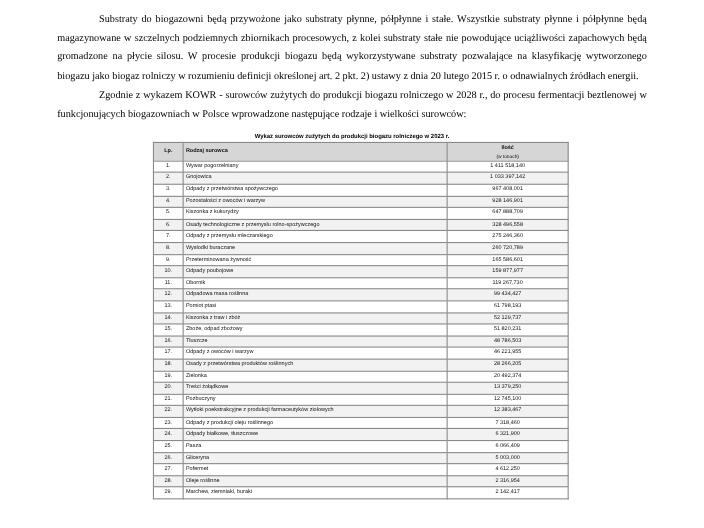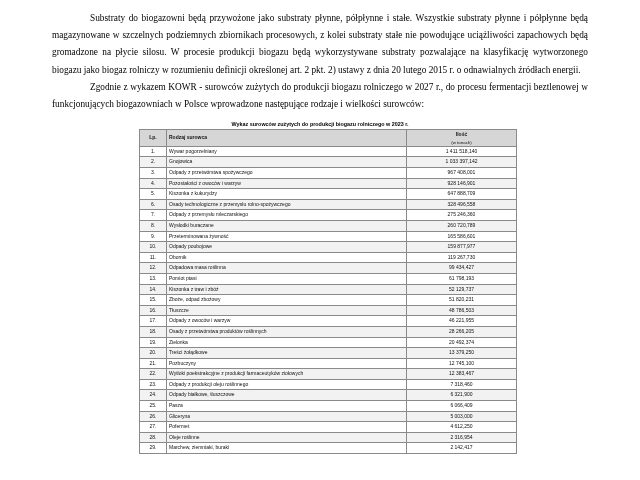--- a/index.html
+++ b/index.html
@@ -85,21 +85,21 @@
     font-size: 4.4px;
     line-height: 6px;
   }
 </style>
 </head>
 <body>
 
 <div class="page">
 
   <p class="para">Substraty do biogazowni będą przywożone jako substraty płynne, półpłynne i stałe. Wszystkie substraty płynne i półpłynne będą magazynowane w szczelnych podziemnych zbiornikach procesowych, z kolei substraty stałe nie powodujące uciążliwości zapachowych będą gromadzone na płycie silosu. W procesie produkcji biogazu będą wykorzystywane substraty pozwalające na klasyfikację wytworzonego biogazu jako biogaz rolniczy w rozumieniu definicji określonej art. 2 pkt. 2) ustawy z dnia 20 lutego 2015 r. o odnawialnych źródłach energii.</p>
-  <p class="para">Zgodnie z wykazem KOWR - surowców zużytych do produkcji biogazu rolniczego w 2027 r., do procesu fermentacji beztlenowej w funkcjonujących biogazowniach w Polsce wprowadzone następujące rodzaje i wielkości surowców:</p>
+  <p class="para">Zgodnie z wykazem KOWR - surowców zużytych do produkcji biogazu rolniczego w 2028 r., do procesu fermentacji beztlenowej w funkcjonujących biogazowniach w Polsce wprowadzone następujące rodzaje i wielkości surowców:</p>
 
   <div class="table-wrap">
     <div class="table-block">
       <div class="table-caption">Wykaz surowców zużytych do produkcji biogazu rolniczego w 2023 r.</div>
       <table class="data">
         <thead>
           <tr>
             <th class="col-lp">Lp.</th>
             <th class="col-name">Rodzaj surowca</th>
             <th class="col-val">

